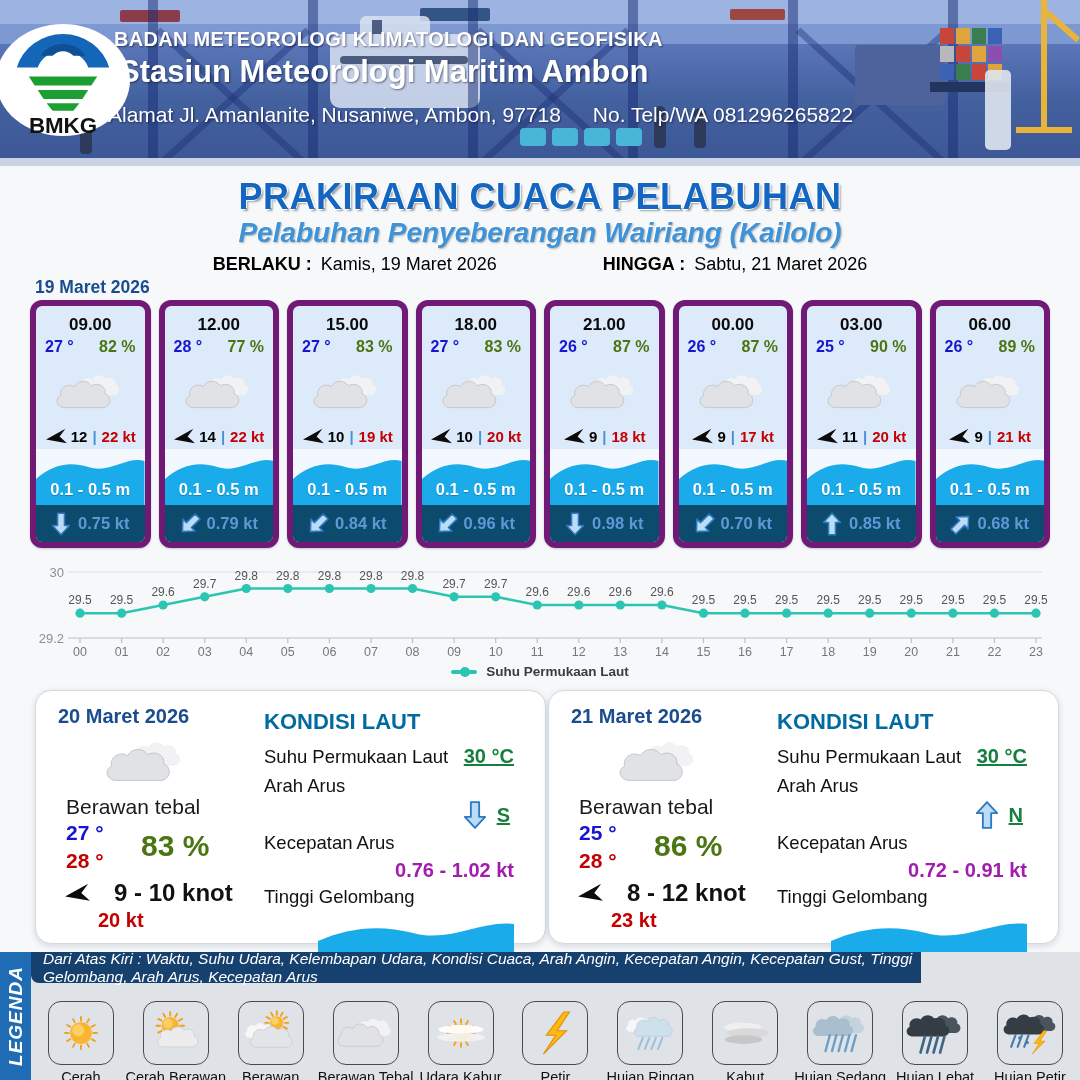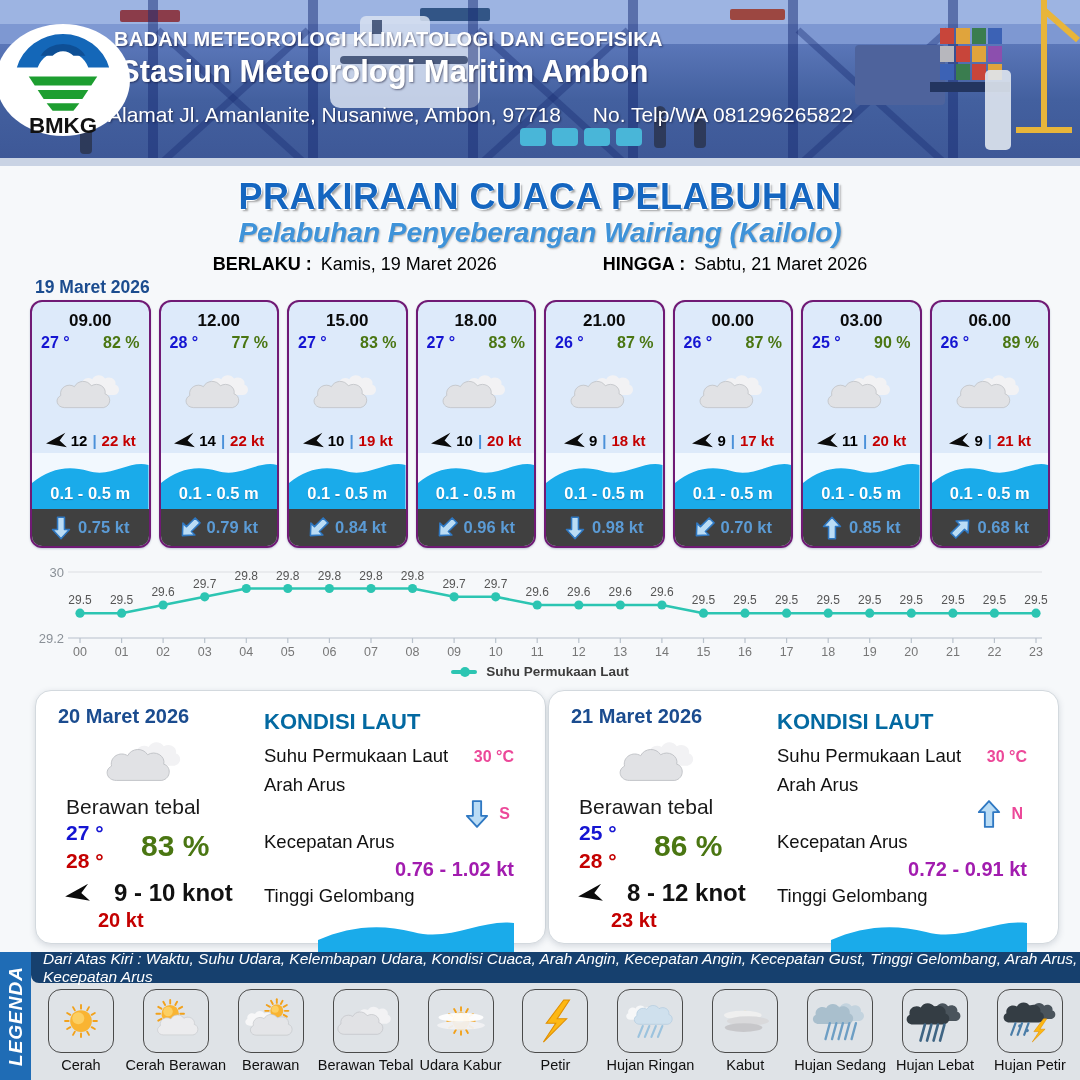--- a/index.html
+++ b/index.html
@@ -27,41 +27,41 @@
       font-size:28px;font-weight:bold;color:#3f93d9;
       text-shadow:-1px -1px 0 #fff,1px 1px 2px rgba(70,70,70,.4);font-style:italic;}
   .validity{position:absolute;top:254px;left:0;width:100%;display:flex;justify-content:center;
       gap:106px;font-size:18px;color:#000;}
   .validity b{margin-right:9px;}
   .date-label{position:absolute;left:35px;top:277px;font-size:17.5px;font-weight:bold;color:#1b4c8f;}
 
   
   .hourly-row{position:absolute;top:300px;left:30px;width:1020px;height:248px;
       display:grid;grid-template-columns:repeat(8,1fr);gap:8px;}
-  .hcard{background:#ddeafa;border:2px solid #701a75;border-radius:12px;position:relative;
+  .hcard{background:#ddeafa;border:6px solid #701a75;border-radius:12px;position:relative;
       display:flex;flex-direction:column;overflow:hidden;box-shadow:0 1px 2px rgba(40,70,110,.25);}
   .hcard-time{text-align:center;font-weight:bold;font-size:17px;color:#0a0a0a;padding-top:9px;}
   .hcard-th{display:flex;justify-content:space-between;padding:3px 9px 0 9px;
       font-weight:bold;font-size:16px;}
   .t-blue{color:#1515d2;}
   .t-green{color:#4a7612;}
   .t-red{color:#c40000;}
   .hcard-icon{flex:1;display:flex;align-items:center;justify-content:center;}
   .hcard-icon svg{width:70px;height:56px;}
   .hcard-wind{display:flex;align-items:center;justify-content:center;gap:4px;
       font-size:15px;font-weight:bold;padding-bottom:4px;}
   .wind-arrow{display:inline-flex;transform:rotate(-6deg);}
   .wind-arrow svg{width:22px;height:16px;}
   .w-sep{color:#4a90d9;margin:0 1px;}
   .hcard-wave{height:56px;position:relative;background:#f2f8fe;flex:none;}
   .hcard-wave svg{position:absolute;inset:0;width:100%;height:100%;}
   .wave-text{position:absolute;left:0;right:0;bottom:6px;text-align:center;color:#fff;
       font-weight:bold;font-size:16.5px;text-shadow:0 1px 1px rgba(0,60,110,.4);}
   .hcard-current{height:37px;display:flex;align-items:center;justify-content:center;gap:7px;
-      color:#5b9bd5;font-weight:bold;font-size:16.5px;background:#404040;}
+      color:#5b9bd5;font-weight:bold;font-size:16.5px;background:#0c4a6e;}
   .cur-arrow{display:inline-flex;width:20px;height:24px;}
   .cur-arrow svg{width:100%;height:100%;}
 
   
   .chart-box{position:absolute;top:556px;left:30px;width:1020px;height:132px;}
   .chart-box svg{display:block;width:1020px;height:106px;}
   .chart-legend{display:flex;align-items:center;justify-content:center;gap:9px;margin-top:2px;}
   .legend-swatch{position:relative;width:26px;height:4px;background:#2cc5b2;border-radius:2px;}
   .legend-swatch::after{content:"";position:absolute;left:9px;top:-3px;width:10px;height:10px;
       border-radius:50%;background:#2cc5b2;}
@@ -79,39 +79,39 @@
   .day-tmax{position:absolute;left:30px;top:158px;font-size:21px;font-weight:bold;color:#c40000;}
   .day-rh{position:absolute;left:105px;top:138px;font-size:30px;font-weight:bold;color:#4a7612;}
   .day-wind{position:absolute;left:28px;top:188px;display:flex;align-items:center;gap:24px;
       font-size:24px;font-weight:bold;color:#111;}
   .day-wind .wind-arrow svg{width:26px;height:19px;}
   .day-gust{position:absolute;left:62px;top:218px;font-size:20px;font-weight:bold;color:#c40000;}
   .day-right{position:absolute;left:228px;top:18px;width:250px;}
   .sea-title{font-size:22px;font-weight:bold;color:#0369a1;margin-bottom:10px;}
   .sea-row{display:flex;justify-content:space-between;align-items:baseline;font-size:18.5px;
       color:#111;margin-bottom:7px;}
-  .sea-val{color:#ec4899;font-weight:bold;font-size:16px;}
+  .sea-val{color:#15803d;font-weight:bold;font-size:20px;text-decoration:underline;}
   .sea-dir{display:flex;justify-content:flex-end;align-items:center;gap:10px;margin:-4px 4px 2px 0;}
   .sea-dir .cur-arrow{width:24px;height:30px;}
   .sea-speed{text-align:right;color:#a21caf;font-weight:bold;font-size:20px;margin:-2px 0 4px 0;}
   .day-wave{position:relative;width:196px;height:68px;margin-left:54px;margin-top:2px;}
   .day-wave svg{position:absolute;inset:0;width:100%;height:100%;}
   .day-wave .wave-text{font-size:20px;bottom:9px;}
 
   
   .legend{position:absolute;top:952px;left:0;width:1080px;height:128px;background:#dfe3e7;}
   .legend-side{position:absolute;left:0;top:0;width:31px;height:128px;background:#1f6cb5;
       display:flex;align-items:center;justify-content:center;}
   .legend-side span{transform:rotate(-90deg);color:#fff;font-weight:bold;font-style:italic;
       font-size:19px;letter-spacing:1px;white-space:nowrap;}
-  .legend-caption{position:absolute;left:31px;top:0;width:1049px;height:31px;background:#16406e;
+  .legend-caption{position:absolute;left:31px;top:0;width:890px;height:31px;background:#16406e;
       color:#fff;font-style:italic;font-size:15.5px;display:flex;align-items:center;
       padding-left:12px;box-sizing:border-box;border-bottom-left-radius:8px;}
   .legend-items{position:absolute;left:31px;top:31px;width:1049px;height:97px;
-      display:flex;justify-content:space-evenly;align-items:flex-start;padding-top:6px;box-sizing:border-box;}
+      display:flex;justify-content:space-evenly;align-items:flex-start;padding-top:18px;box-sizing:border-box;}
   .legend-item{display:flex;flex-direction:column;align-items:center;width:90px;}
   .legend-icon-box{width:64px;height:62px;border:1.6px solid #4a4a4a;border-radius:13px;
       display:flex;align-items:center;justify-content:center;}
   .legend-icon-box svg{width:58px;height:48px;}
   .legend-label{font-size:14.5px;color:#111;margin-top:4px;white-space:nowrap;}
 </style>
 </head>
 <body>
 
 <div class="page">

